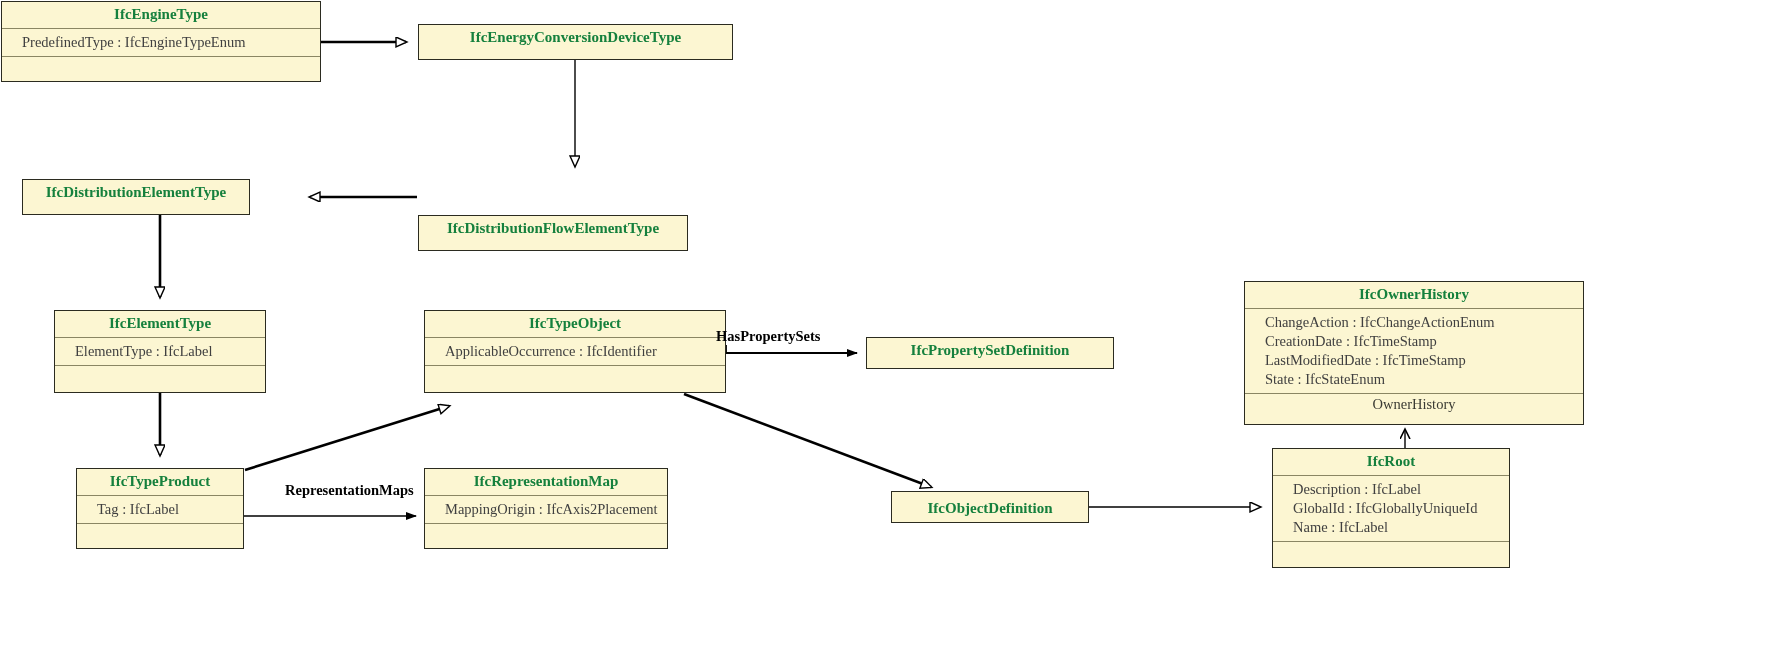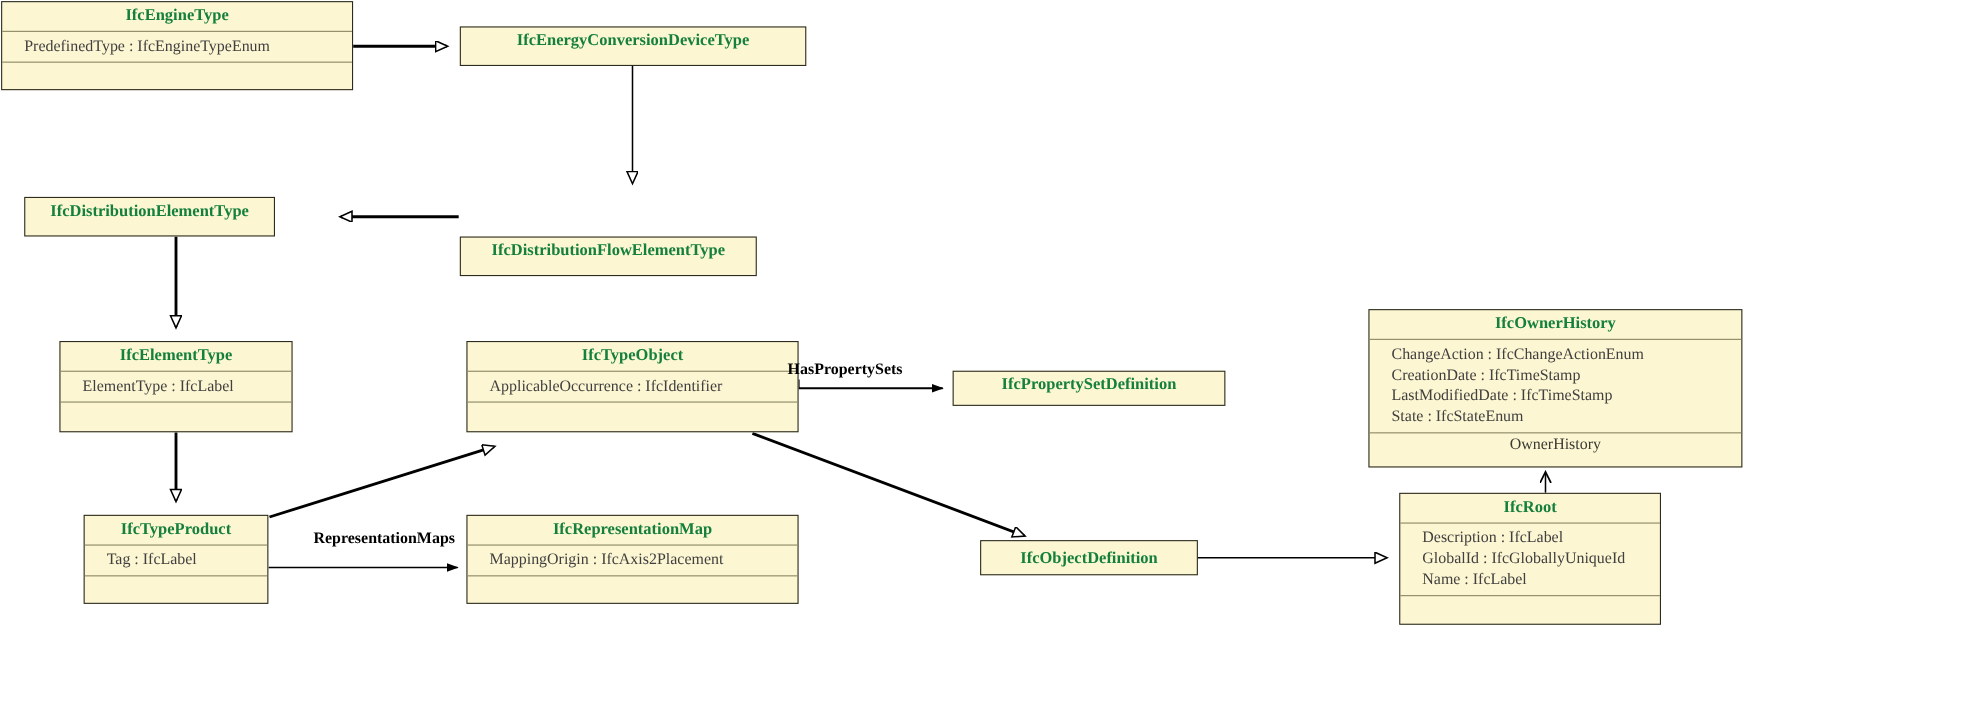--- a/index.html
+++ b/index.html
@@ -146,21 +146,21 @@
   <div class="uml-box" style="left:76px;top:468px;width:168px;height:81px;">
     <div class="uml-title">IfcTypeProduct</div>
     <div class="uml-sep"></div>
     <div class="uml-attrs">
       <div>Tag : IfcLabel</div>
     </div>
     <div class="uml-sep"></div>
     <div class="uml-empty"></div>
   </div>
 
-  <div class="uml-box" style="left:424px;top:468px;width:302px;height:81px;">
+  <div class="uml-box" style="left:424px;top:468px;width:244px;height:81px;">
     <div class="uml-title">IfcRepresentationMap</div>
     <div class="uml-sep"></div>
     <div class="uml-attrs">
       <div>MappingOrigin : IfcAxis2Placement</div>
     </div>
     <div class="uml-sep"></div>
     <div class="uml-empty"></div>
   </div>
 
   <div class="uml-box" style="left:891px;top:491px;width:198px;height:32px;justify-content:flex-end;">

